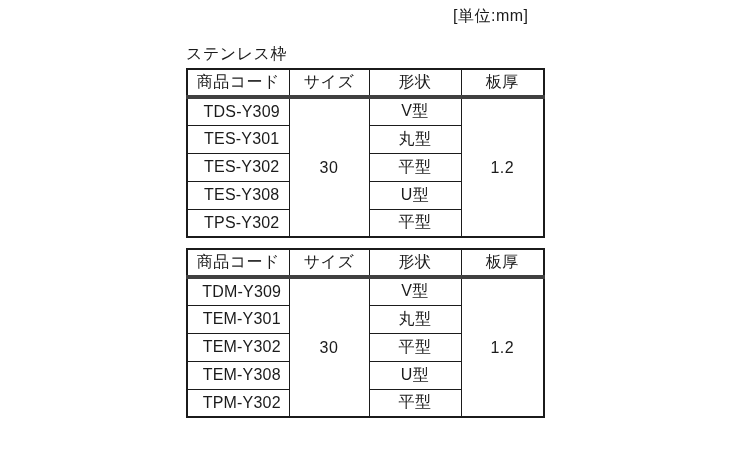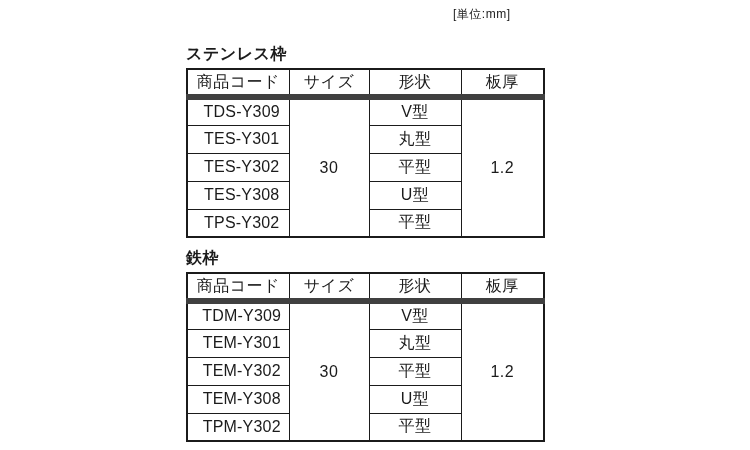--- a/index.html
+++ b/index.html
@@ -8,52 +8,51 @@
     position: relative;
     background: #ffffff;
     font-family: "Liberation Sans", "DejaVu Sans", sans-serif;
     color: #1b1b1b;
     overflow: hidden;
   }
   .unit-label {
     position: absolute;
     top: 6px;
     left: 453px;
-    font-size: 12px;
+    font-size: 16px;
     letter-spacing: 0.5px;
     white-space: nowrap;
     text-align: center;
   }
   .section { position: absolute; left: 186px; width: 358px; }
   .section-1 { top: 44px; }
   .section-2 { top: 248px; }
   .table-title {
     font-size: 16px;
     line-height: 19px;
     margin-bottom: 5px;
     letter-spacing: 0.5px;
-    font-weight: bold;
   }
   table.spec {
     border-collapse: collapse;
     table-layout: fixed;
     width: 357px;
     border: 2px solid #1b1b1b;
   }
   table.spec th, table.spec td {
     border: 1px solid #1b1b1b;
     height: 28px;
     font-size: 16px;
     font-weight: normal;
     vertical-align: middle;
     text-align: center;
     letter-spacing: 0.5px;
     padding: 0;
   }
-  table.spec thead th { border-bottom: 6px solid #404040; }
+  table.spec thead th { border-bottom: 4px solid #404040; }
   table.spec td.code { text-align: center; padding-left: 7px; letter-spacing: 0.2px; }
   col.c-code  { width: 102px; }
   col.c-size  { width: 80px; }
   col.c-shape { width: 92px; }
   col.c-thick { width: 83px; }
 </style>
 </head>
 <body>
 
 <div class="unit-label">[単位:mm]</div>
@@ -96,21 +95,20 @@
       </tr>
       <tr>
         <td class="code">TPS-Y302</td>
         <td>平型</td>
       </tr>
     </tbody>
   </table>
 </div>
 
 <div class="section section-2">
-  <div class="table-title">鉄枠</div>
   <table class="spec">
     <colgroup>
       <col class="c-code">
         <col class="c-size">
         <col class="c-shape">
         <col class="c-thick">
     </colgroup>
     <thead>
       <tr>
         <th>商品コード</th>

